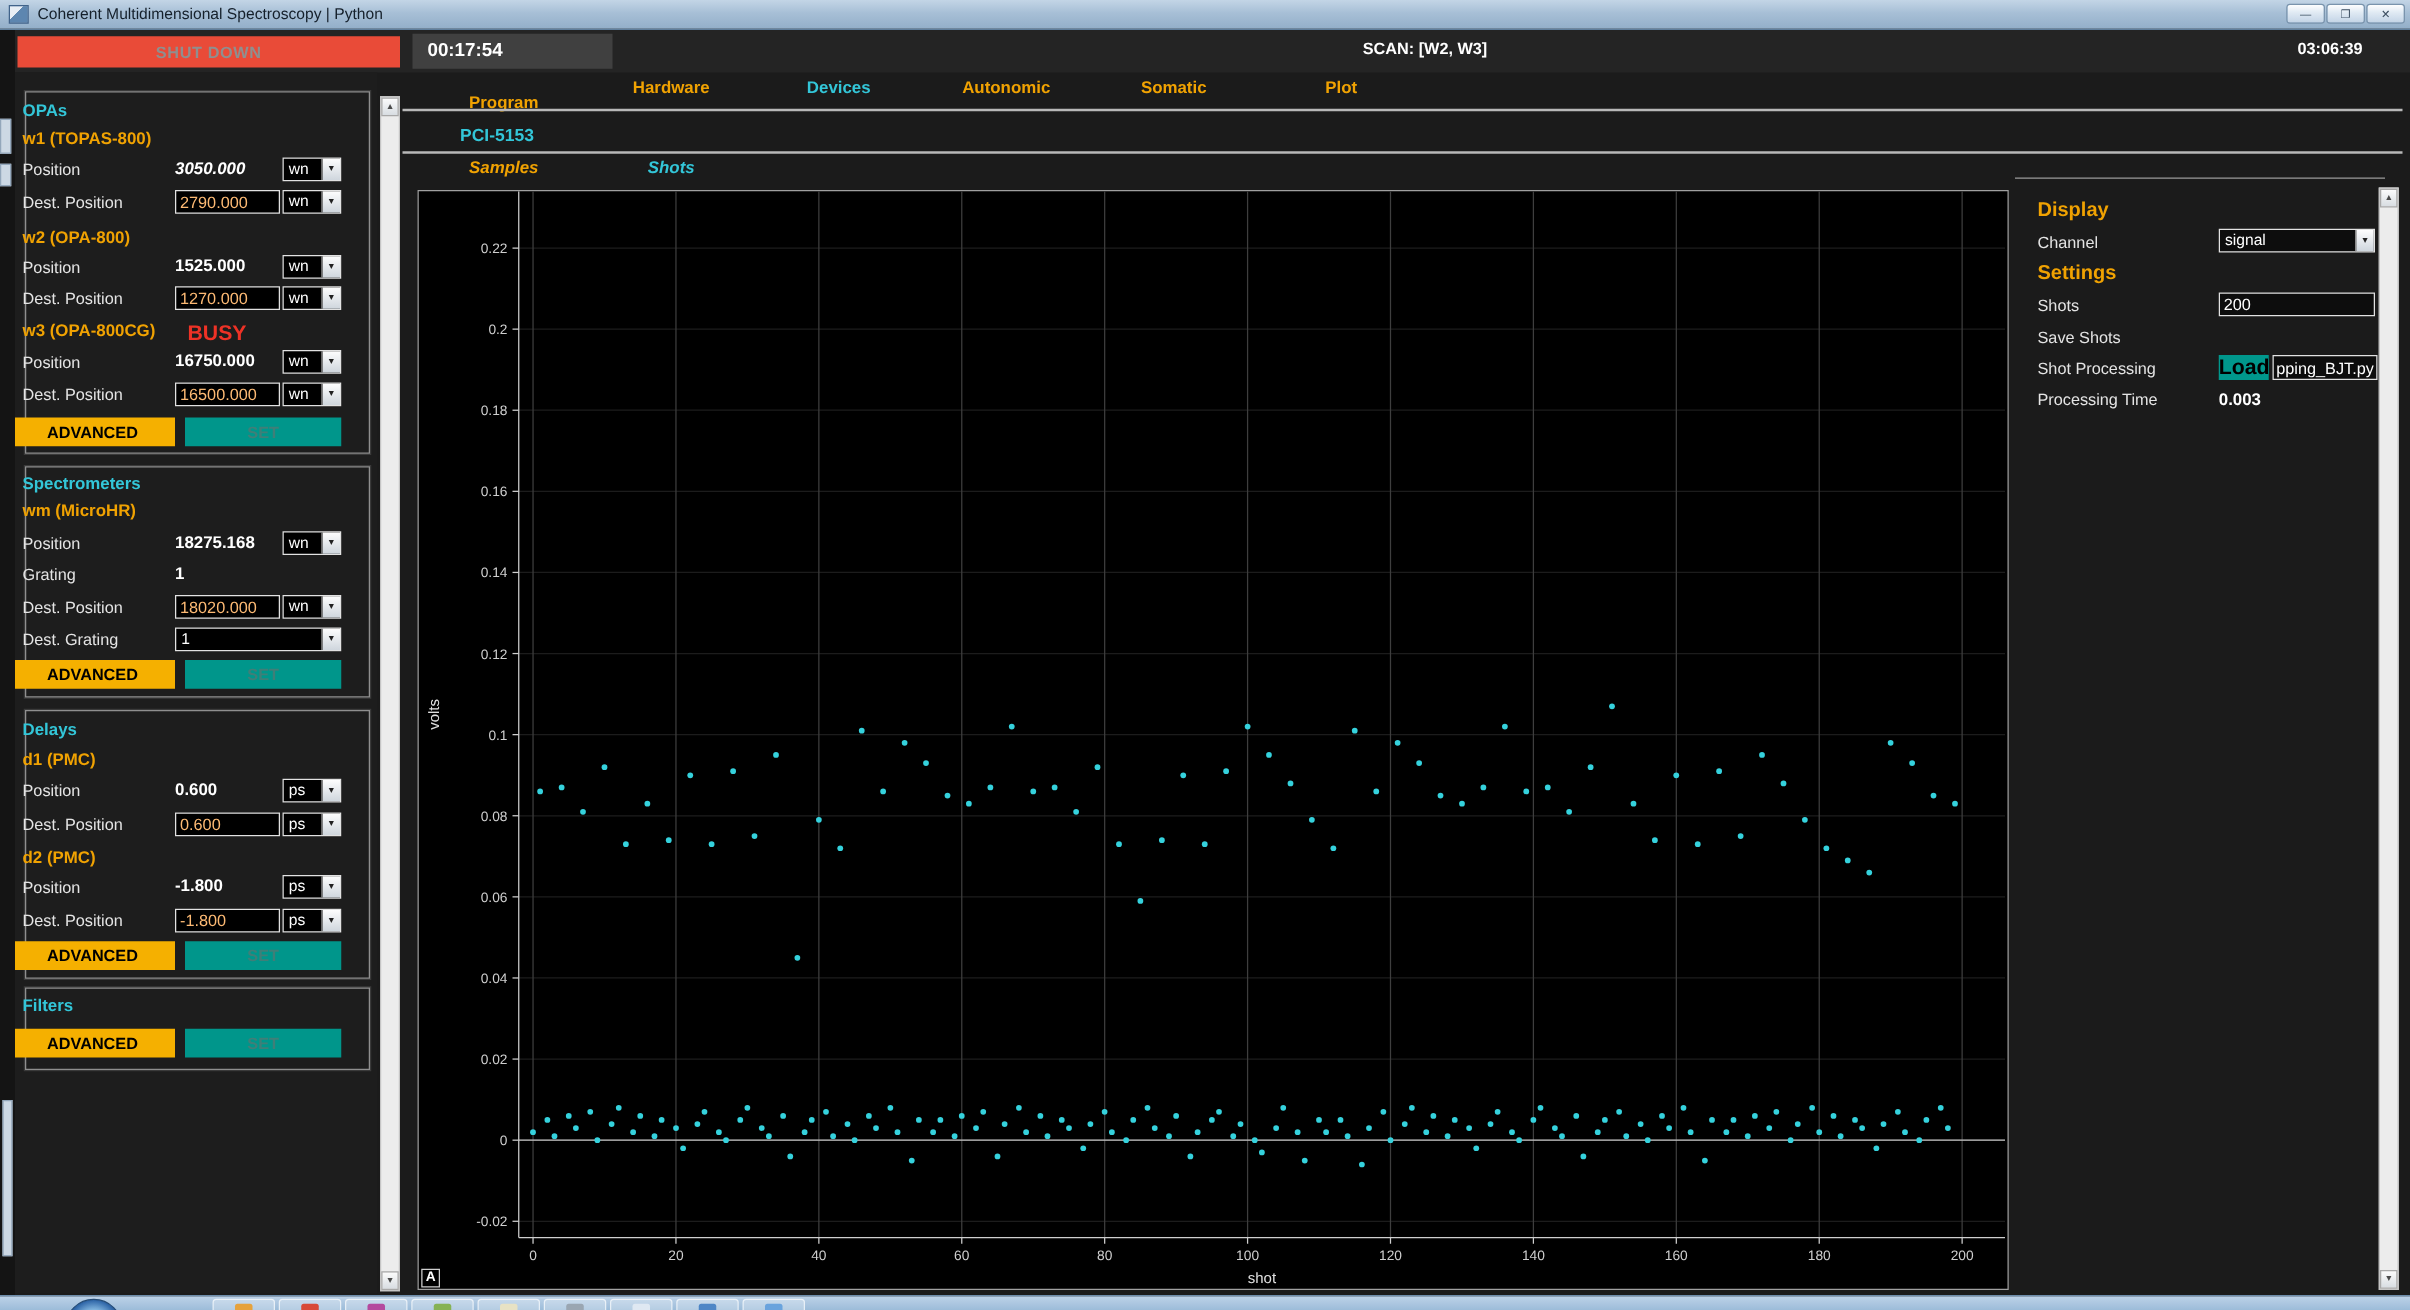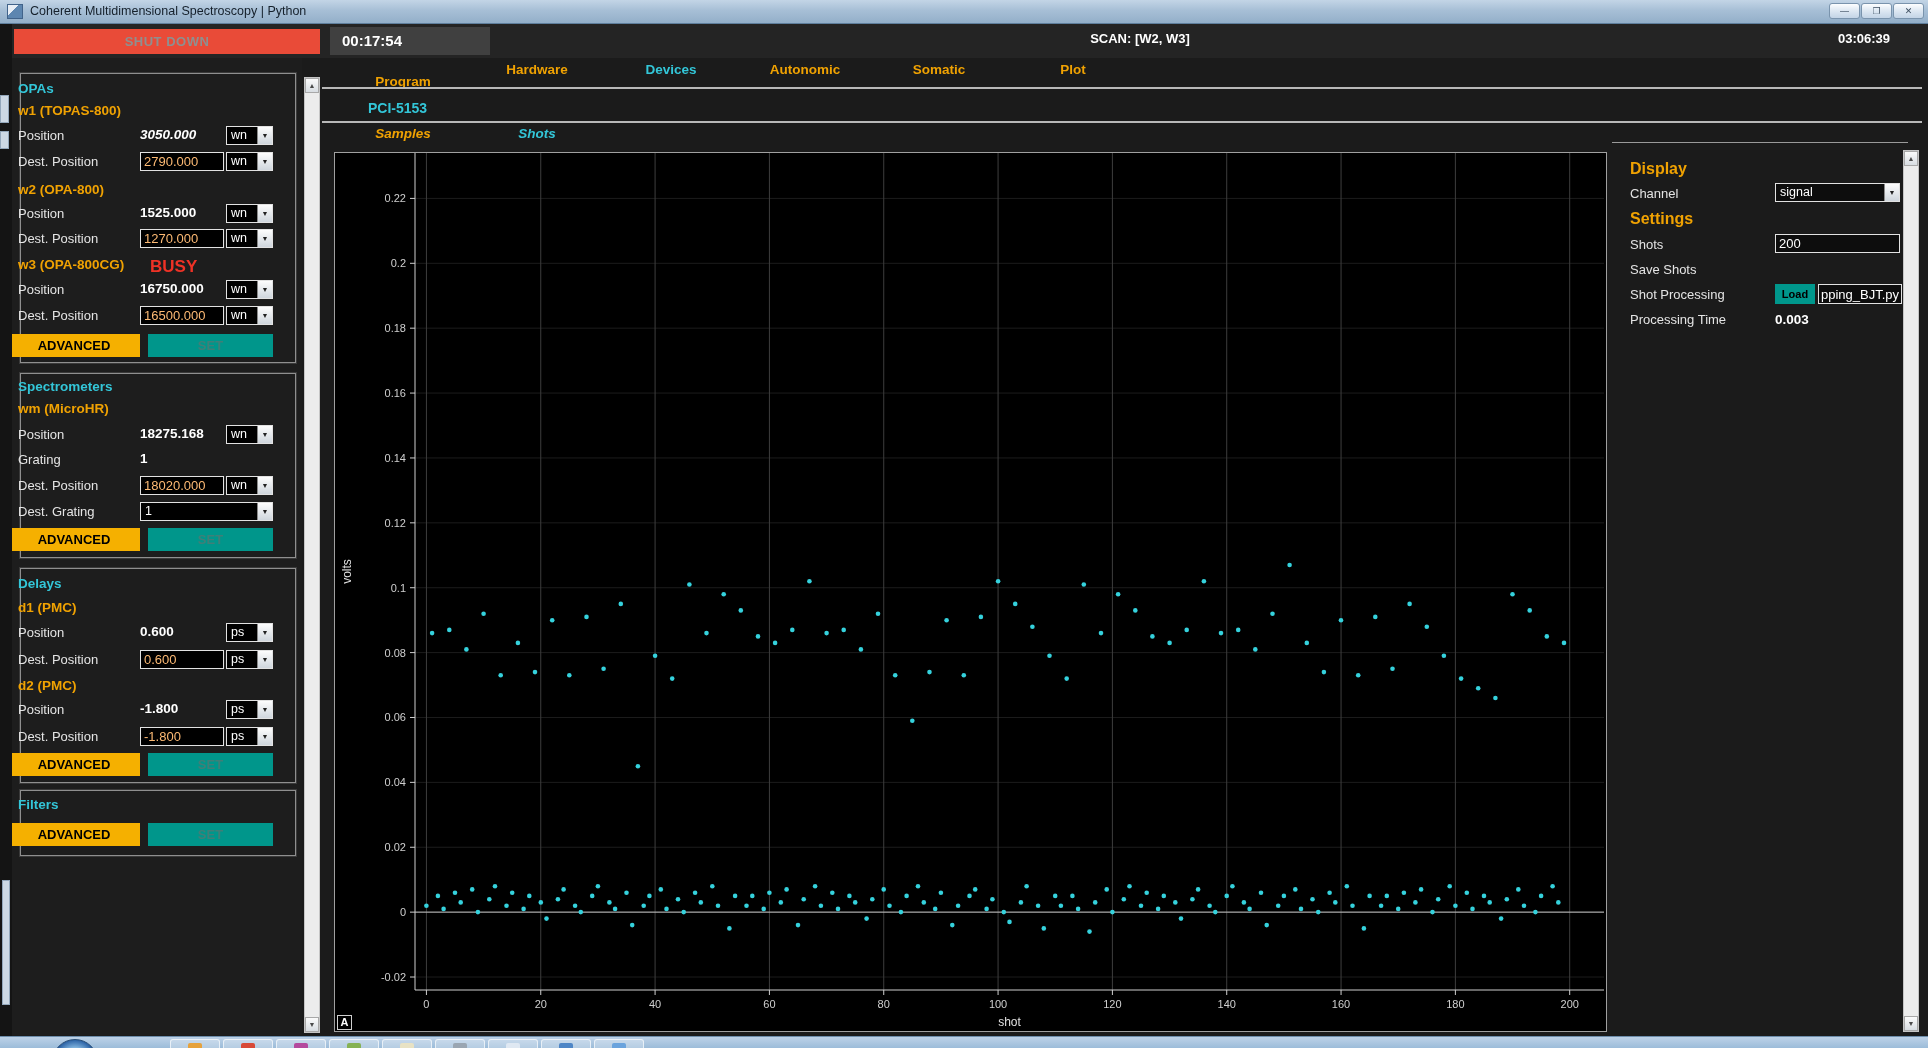--- a/index.html
+++ b/index.html
@@ -73,21 +73,21 @@
     color:#fff; background:#000; font-size:11px; font-weight:bold; text-align:center; line-height:13px; }
 
   
   .rp-head { position:absolute; left:1630px; color:#f0a202; font-weight:bold; font-size:16px; }
   .rp-lbl { position:absolute; left:1630px; color:#e4e4e4; }
   .rp-ctl { position:absolute; left:1775px; }
   .rp-combo { width:125px; height:19px; border:1px solid #e2e2e2; background:#0d0d0d; display:flex; }
   .rp-input { width:125px; height:19px; background:#0d0d0d; color:#fff; border:1px solid #e2e2e2;
     font-size:13px; padding:0 3px; font-family:inherit; }
   .btn-load { position:absolute; left:1775px; width:40px; height:20px; background:#00978c; color:#000;
-    font-weight:bold; font-size:11px; text-align:center; line-height:20px; }
+    font-weight:bold; font-size:17px; text-align:center; line-height:20px; }
   .file-input { position:absolute; left:1818px; width:84px; height:20px; background:#0d0d0d; color:#fff;
     border:1px solid #e2e2e2; font-size:13px; padding:0 2px; font-family:inherit; }
   .rp-val { position:absolute; left:1775px; font-weight:bold; color:#fff; font-size:13.5px; }
 
   
   .edge-left { position:absolute; left:0; top:24px; width:12px; height:1024px; background:#141414; }
   .edge-frag { position:absolute; background:#ccd8e4; border:1px solid #93a7bb; }
   .taskbar { position:absolute; left:0; top:1036px; width:1928px; height:12px;
     background:linear-gradient(#bdd2e8,#9cbcd9); border-top:1px solid #6d8dab; overflow:hidden; }
   .orb { position:absolute; left:52px; top:2px; width:46px; height:46px; border-radius:50%;

